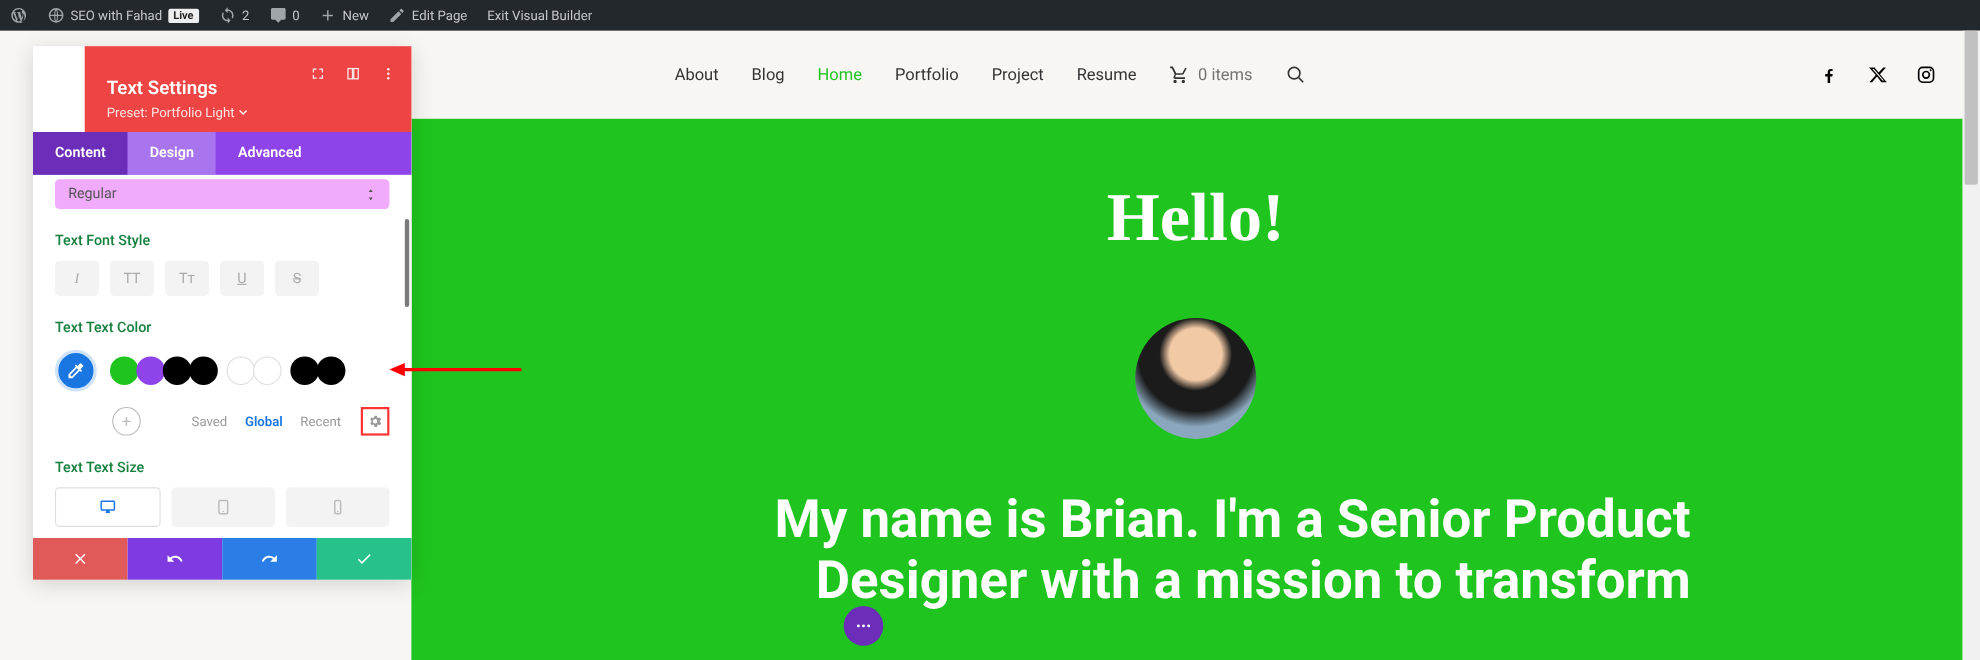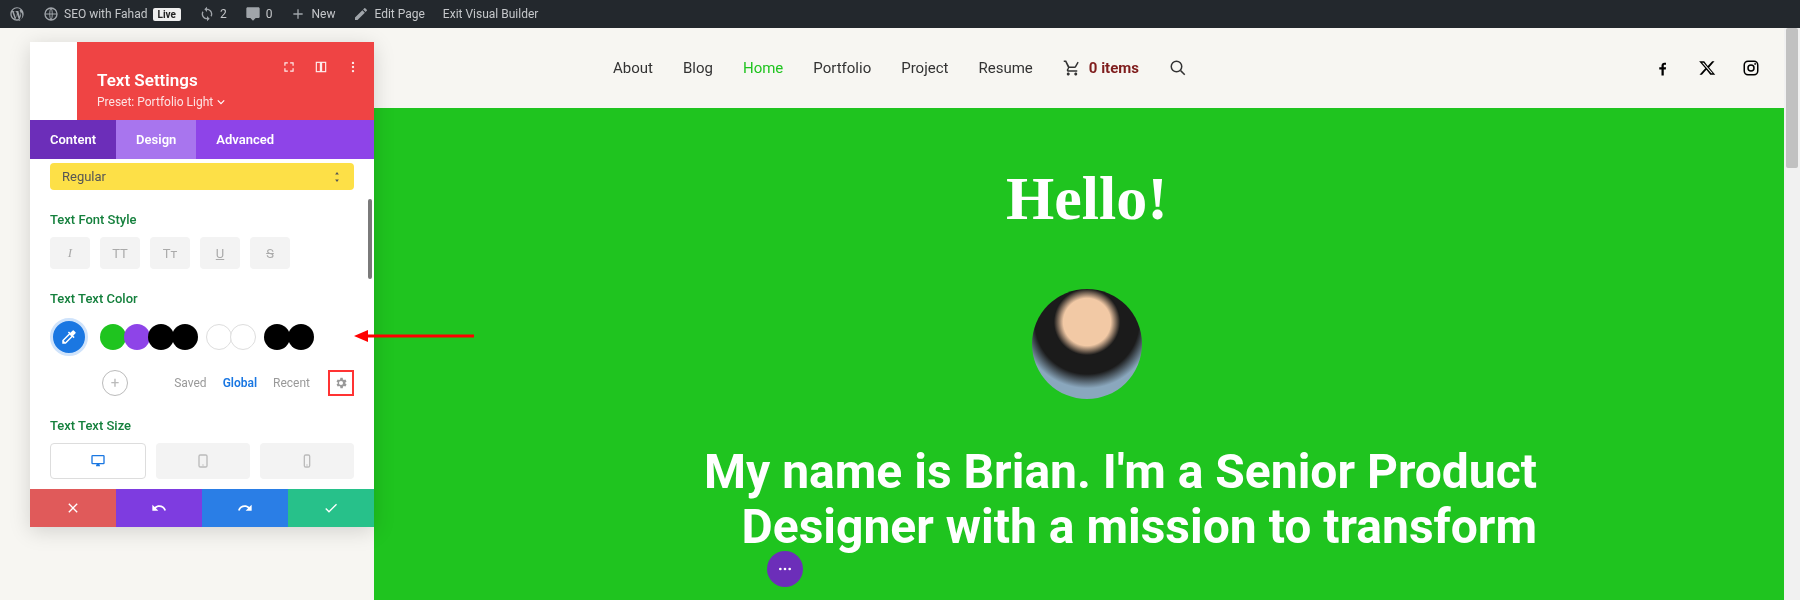--- a/index.html
+++ b/index.html
@@ -12,21 +12,21 @@
   .wp-ico { width: 16px; height: 16px; display: inline-flex; align-items: center; justify-content: center; color: #a0a5aa; }
   .wp-ico svg { width: 16px; height: 16px; fill: currentColor; }
   .live-badge { background: #eee; color: #222; font-size: 10px; font-weight: bold; padding: 1px 5px; border-radius: 2px; }
   .avatar-sm { width: 16px; height: 16px; background: #6b5b4f; border-radius: 2px; display: inline-block; }
 
   
   .site-nav { height: 80px; width: 100%; display: flex; align-items: center; justify-content: center; position: relative; background: #f7f6f2; }
   .nav-center { display: flex; align-items: center; gap: 30px; }
   .nav-link { color: #333; font-size: 15px; text-decoration: none; cursor: pointer; }
   .nav-link.active { color: #1fc41f; }
-  .nav-cart { display: flex; align-items: center; gap: 8px; cursor: pointer; color: #7f1d1d; font-size: 15px; font-weight: bold; }
+  .nav-cart { display: flex; align-items: center; gap: 8px; cursor: pointer; color: #737373; font-size: 15px; }
   .nav-cart svg { width: 18px; height: 18px; fill: #333; }
   .nav-search { width: 18px; height: 18px; cursor: pointer; color: #333; }
   .nav-search svg { width: 18px; height: 18px; stroke: #333; fill: none; stroke-width: 2; }
   .nav-socials { position: absolute; right: 40px; display: flex; gap: 26px; align-items: center; }
   .nav-socials .social { width: 18px; height: 18px; cursor: pointer; color: #000; display: flex; }
   .nav-socials .social svg { width: 18px; height: 18px; fill: #000; }
 
   
   .hero { position: absolute; top: 108px; left: 374px; right: 0; bottom: 0; background: #1fc41f; overflow: hidden; }
   .hero-inner { text-align: center; color: #fff; padding-top: 55px; position: relative; }
@@ -51,21 +51,21 @@
 
   .panel-tabs { display: flex; background: #8e44e8; }
   .panel-tab { flex: 0 0 auto; padding: 12px 20px; color: #fff; font-size: 13px; font-weight: 600; cursor: pointer; }
   .panel-tab.active { background: #6c2eb9; }
   .panel-tab.light { background: #a875ee; }
 
   .panel-body { flex: 1; padding: 0 20px 10px; overflow: hidden; position: relative; background: #fff; }
   .panel-scroll-track { position: absolute; right: 0; top: 0; bottom: 0; width: 8px; }
   .panel-scroll-thumb { position: absolute; top: 40px; right: 2px; width: 4px; height: 80px; background: #7a7a7a; border-radius: 2px; }
 
-  .field-select { display: flex; align-items: center; justify-content: space-between; background: #fde047; border-radius: 4px; padding: 6px 12px; margin-top: 4px; font-size: 13px; color: #555; cursor: pointer; }
+  .field-select { display: flex; align-items: center; justify-content: space-between; background: #f0abfc; border-radius: 4px; padding: 6px 12px; margin-top: 4px; font-size: 13px; color: #555; cursor: pointer; }
   .field-select svg { width: 10px; height: 10px; fill: #555; }
 
   .field-label { font-size: 13px; color: #15803d; margin-top: 22px; font-weight: 500; }
 
   .style-btns { display: flex; gap: 10px; margin-top: 10px; }
   .style-btn { width: 40px; height: 32px; background: #f3f3f3; border-radius: 4px; display: flex; align-items: center; justify-content: center; color: #aaa; font-size: 13px; cursor: pointer; }
   .style-btn.italic { font-style: italic; font-family: Georgia, serif; }
   .style-btn.underline { text-decoration: underline; }
   .style-btn.strike { text-decoration: line-through; }
   .style-btn.small-caps { font-variant: small-caps; }

